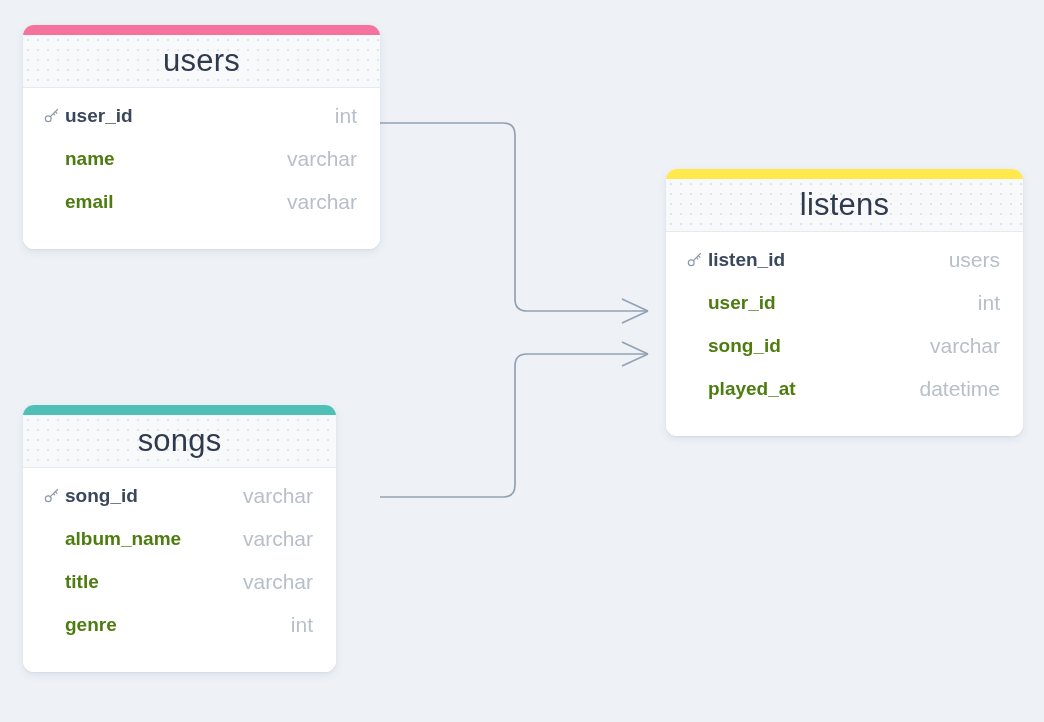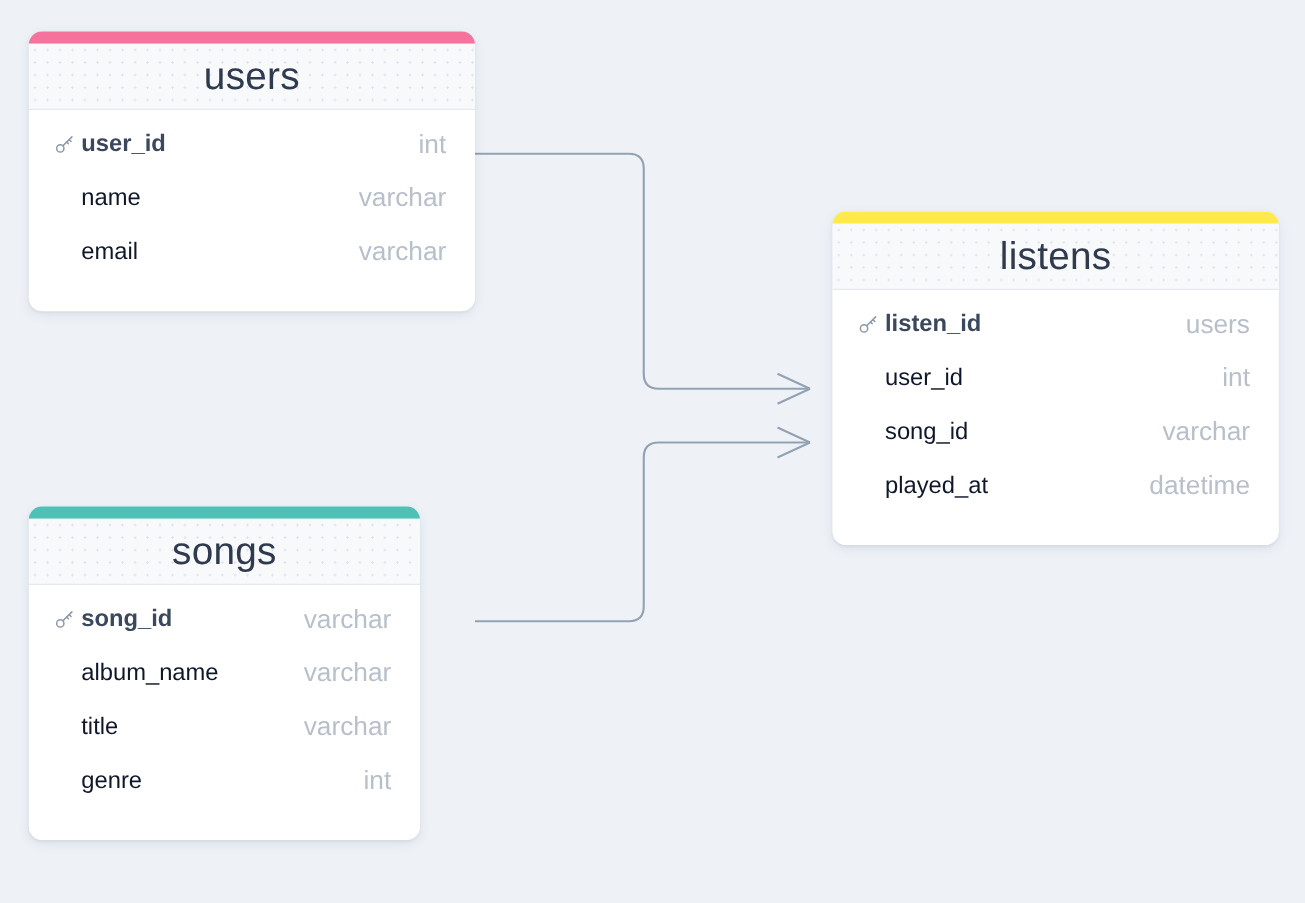--- a/index.html
+++ b/index.html
@@ -68,22 +68,23 @@
   .field-key {
     width: 22px;
     flex: 0 0 22px;
     display: flex;
     align-items: center;
   }
   .field-key.empty { visibility: hidden; }
   .field-name {
     flex: 1 1 auto;
     font-size: 19px;
-    color: #0f172a;
+    color: #4d7c0f;
     white-space: nowrap;
+    font-weight: bold;
   }
   .field-row.pk .field-name {
     font-weight: bold;
     color: #3a475c;
   }
   .field-type {
     font-size: 21px;
     color: #b7bfca;
     white-space: nowrap;
     margin-left: 14px;

